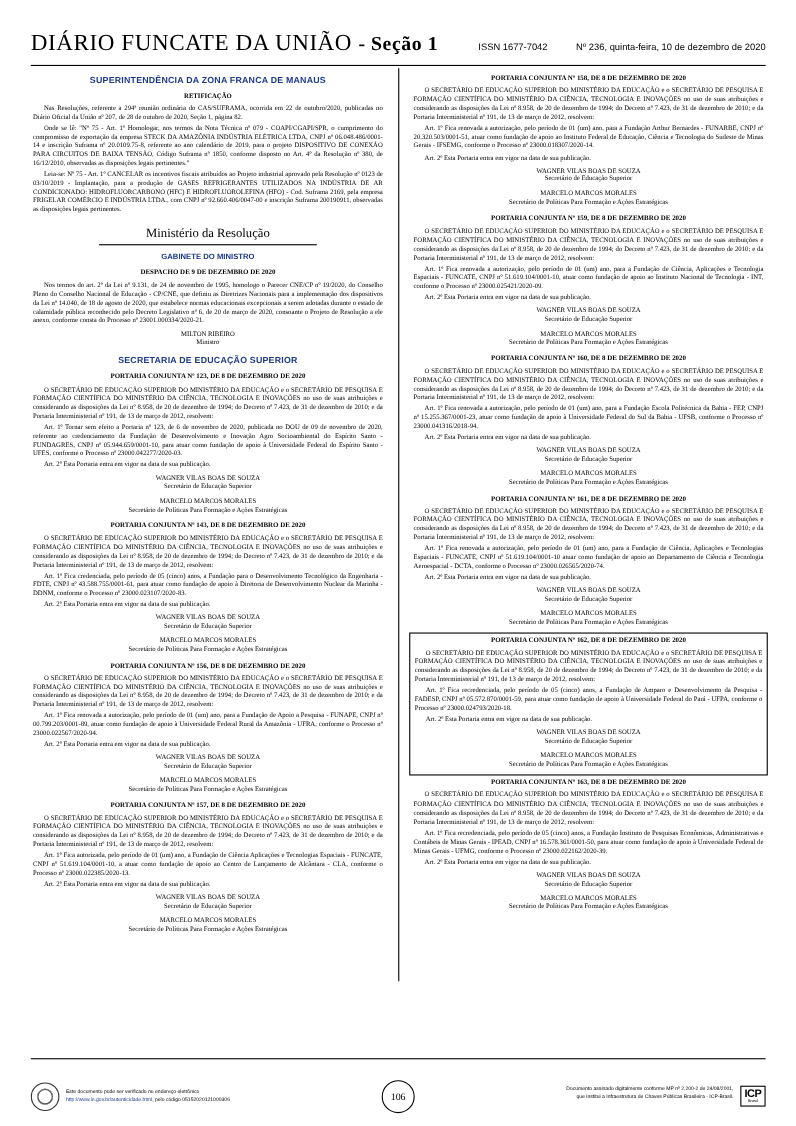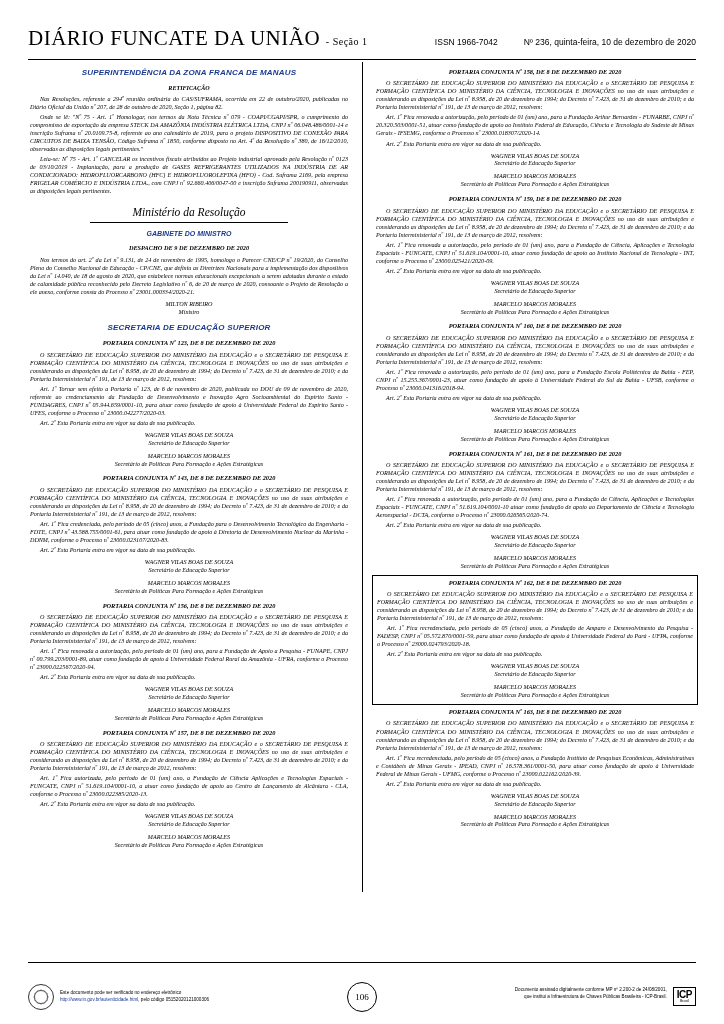--- a/index.html
+++ b/index.html
@@ -27,21 +27,21 @@
     align-items: baseline;
     justify-content: space-between;
   }
   .mast-title {
     font-family: "Liberation Serif", serif;
     font-size: 21px;
     letter-spacing: 0.5px;
     white-space: nowrap;
   }
   .mast-title .dou { font-weight: normal; }
-  .mast-title .sec { font-weight: normal; font-size: 10px; }
+  .mast-title .sec { font-weight: bold; font-size: 18px; }
   .mast-right {
     display: flex;
     gap: 26px;
     font-size: 8.5px;
     font-family: "Liberation Sans", sans-serif;
     white-space: nowrap;
     padding-bottom: 2px;
   }
   .mast-rule {
     border-bottom: 1.2px solid #000;
@@ -54,21 +54,20 @@
     width: 724px;
     height: 900px;
     display: flex;
   }
   .col {
     width: 50%;
     padding: 0 18px;
     font-size: 6.1px;
     line-height: 1.32;
     text-align: justify;
-    font-style: italic;
   }
   .col.left { padding-left: 30px; padding-right: 14px; }
   .col.right { padding-left: 14px; padding-right: 30px; }
   .vdiv {
     position: absolute;
     top: 0; left: 362px;
     width: 0;
     height: 830px;
     border-left: 0.7px solid #000;
   }
@@ -184,21 +183,21 @@
 
 <div class="page">
 
   <div class="masthead">
     <div class="mast-row">
       <div class="mast-title">
         <span class="dou">DIÁRIO FUNCATE DA UNIÃO</span>
         <span class="sec">- Seção 1</span>
       </div>
       <div class="mast-right">
-        <span>ISSN 1966-7042</span>
+        <span>ISSN 1677-7042</span>
         <span>Nº 236, quinta-feira, 10 de dezembro de 2020</span>
       </div>
     </div>
   </div>
   <div class="mast-rule"></div>
 
   <div class="cols">
     <div class="vdiv"></div>
 
     <div class="col left">

